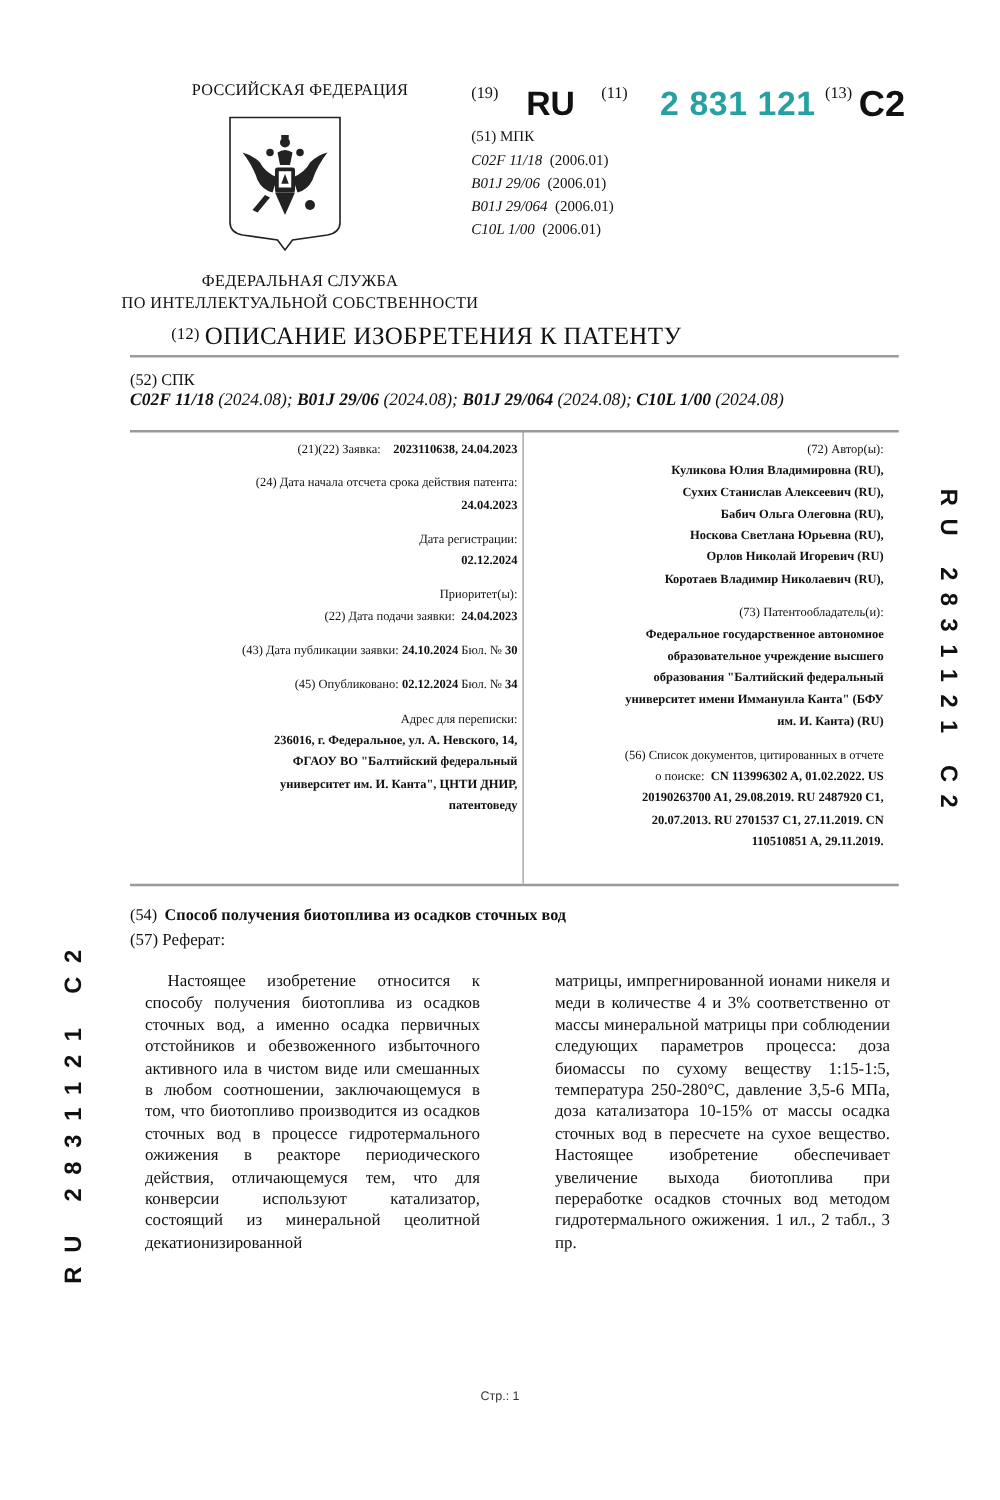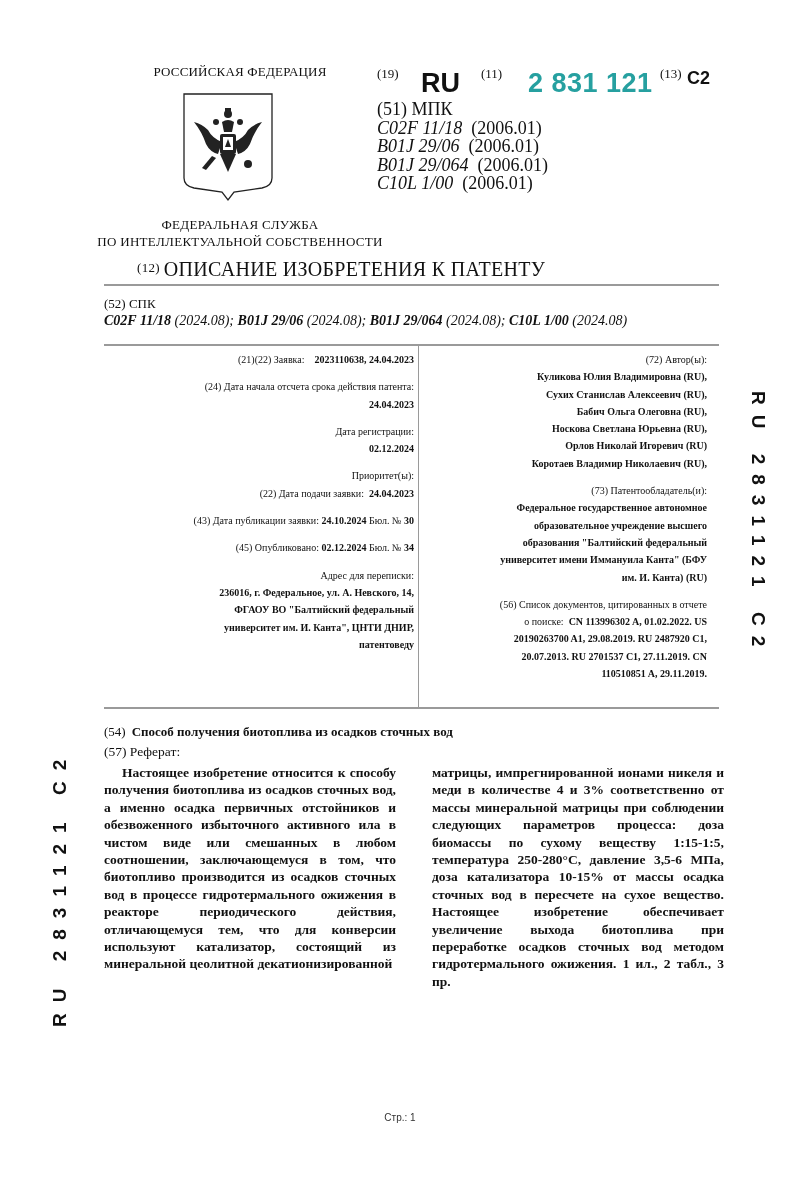--- a/index.html
+++ b/index.html
@@ -7,23 +7,23 @@
          font-family:"Liberation Serif", "DejaVu Serif", serif; color:#111; }
   .abs { position:absolute; }
   .org-top { left:100px; top:64px; width:280px; text-align:center; font-size:13px; letter-spacing:0.2px; }
   .emblem { left:182px; top:92px; width:92px; height:110px; }
   .org-bottom { left:80px; top:216px; width:320px; text-align:center; font-size:13px; line-height:17px; letter-spacing:0.3px; }
 
   .pubno { left:377px; top:64px; width:380px; height:40px; }
   .pubno .code { font-size:13px; position:absolute; top:2px; }
   .pubno .ru { font-family:"Liberation Sans", sans-serif; font-weight:bold; font-size:27px; position:absolute; top:4px; left:44px; }
   .pubno .num { font-family:"Liberation Sans", sans-serif; font-weight:bold; font-size:27px; position:absolute; top:4px; left:151px; color:#26a0a0; letter-spacing:0.5px; }
-  .pubno .kind { font-family:"Liberation Sans", sans-serif; font-weight:bold; font-size:18px; position:absolute; top:4px; left:310px; }
+  .pubno .kind { font-family:"Liberation Sans", sans-serif; font-weight:bold; font-size:29px; position:absolute; top:4px; left:310px; }
 
-  .ipc { left:377px; top:100px; font-size:18px; line-height:18.5px; }
+  .ipc { left:377px; top:100px; font-size:12px; line-height:18.5px; }
   .ipc .cls { font-style:italic; }
 
   .title12 { left:104px; top:258px; font-size:20px; letter-spacing:0.3px; }
   .title12 .tag { font-size:13px; vertical-align:4px; margin-right:4px;margin-left:33px; }
   .hr1 { left:104px; top:284px; width:615px; height:1.5px; background:#9a9a9a; }
 
   .cpc { left:104px; top:295px; font-size:13px; line-height:17px; }
   .cpc .codes { font-size:14px; }
   .cpc i b { font-weight:bold; }
 
@@ -41,21 +41,21 @@
   .side-right { left:738px; top:400px; width:30px; height:340px; }
   .side-left { left:38px; top:668px; width:40px; height:360px; }
   .vtext { font-family:"Liberation Sans", sans-serif; font-weight:bold; font-size:19px; position:absolute; white-space:nowrap; }
 
   .t54 { left:104px; top:724px; font-size:13px; }
   .t54 b { font-weight:bold; margin-left:6px; }
   .t57 { left:104px; top:744px; font-size:13.5px; }
   .abs-col { font-size:13.5px; line-height:17.4px; text-align:justify; }
   .abs-left { left:104px; top:764px; width:292px; }
   .abs-right { left:432px; top:764px; width:292px; }
-  .abs-col p { margin:0;font-weight:bold; }
+  .abs-col p { margin:12px; }
   .indent { text-indent:18px; }
 
   .page { left:0; top:1112px; width:800px; text-align:center; font-family:"Liberation Sans", sans-serif; font-size:10px; color:#333; }
 </style>
 </head>
 <body>
 
 <div class="abs org-top">РОССИЙСКАЯ ФЕДЕРАЦИЯ</div>
 
 <div class="abs emblem">

